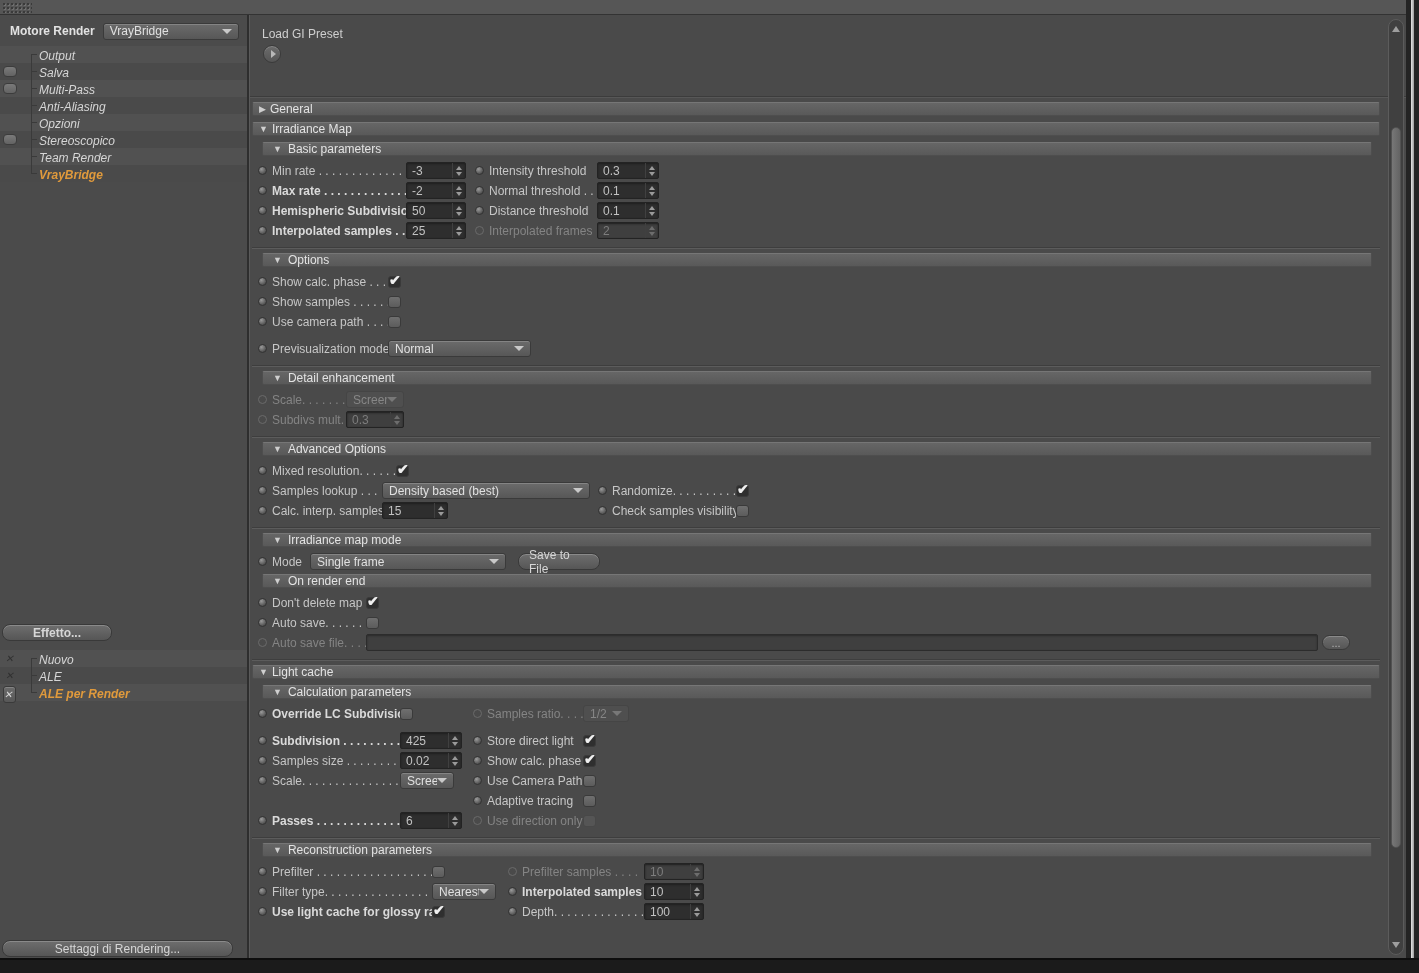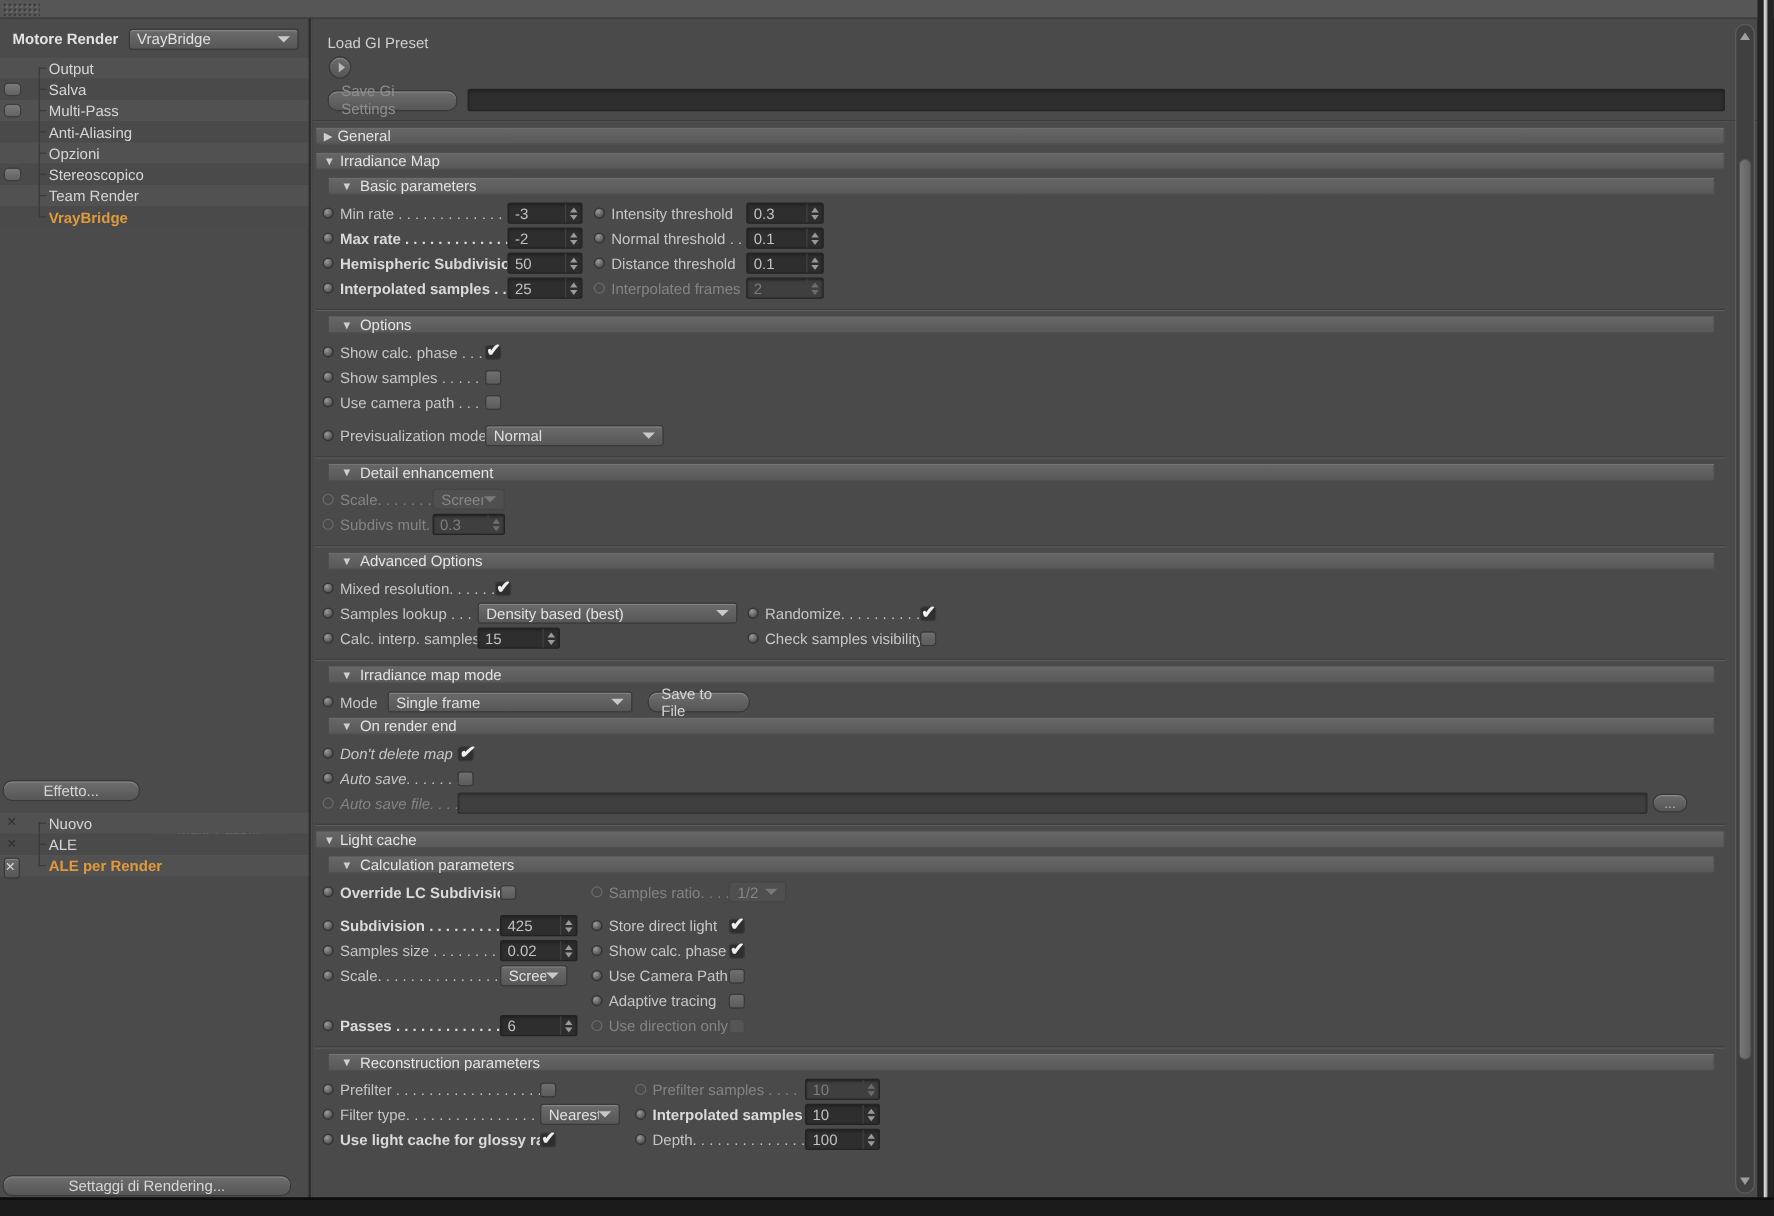--- a/index.html
+++ b/index.html
@@ -14,21 +14,21 @@
         background-size:4px 4px,4px 4px;background-position:0 0,1px 1px;}
   .grip.left{left:2px;}
   .grip.right{left:1408px;width:10px;}
 
   
   .left-panel{position:absolute;left:0;top:15px;width:247px;height:943px;background:var(--panel-bg,#4B4B4B);}
   .seam{position:absolute;left:247px;top:15px;width:3px;height:943px;background:#2e2e2e;border-right:1px solid #5a5a5a;}
   .mr-row{position:absolute;left:0;top:6px;width:247px;height:20px;display:flex;align-items:center;}
   .mr-label{margin-left:10px;font-weight:bold;color:#e2e2e2;}
   .tree{position:absolute;left:0;top:31px;width:247px;}
-  .tree-row{position:relative;height:17px;display:flex;align-items:center;}
+  .tree-row{position:relative;height:17px;display:flex;align-items:flex-end;font-style:italic;}
   .tree-row:nth-child(odd){background:#515151;}
   .tree-row:nth-child(even){background:#4a4a4a;}
   .tree-row .vline{position:absolute;left:31px;top:0;width:1px;height:100%;background:#3a3a3a;}
   .tree-row.first .vline{top:8px;height:9px;}
   .tree-row.last .vline{height:9px;}
   .tree-row .tick{position:absolute;left:31px;top:8px;width:6px;height:1px;background:#3a3a3a;}
   .tree-row .t-label{margin-left:39px;color:#d6d6d6;}
   .tree-row .t-label.selected{color:var(--accent-orange,#E09A3C);font-weight:bold;}
   .toggle-pill{position:absolute;left:3px;top:3px;width:14px;height:11px;border-radius:4px;
                background:linear-gradient(#7a7a7a,#636363);border:1px solid #3c3c3c;}
@@ -36,21 +36,21 @@
   .fx-tree{position:absolute;left:0;top:635px;width:247px;}
   .fx-icon{position:absolute;left:3px;top:2px;width:13px;height:13px;font-size:10px;line-height:13px;text-align:center;color:#303030;}
   .fx-icon.sel{color:#d8d8d8;}
   .settings-btn-wrap{position:absolute;left:0;top:925px;width:238px;}
 
   
   .pbtn{display:inline-flex;align-items:center;justify-content:center;height:17px;border-radius:8px;
         background:linear-gradient(#6e6e6e,#565656);border:1px solid #393939;box-shadow:inset 0 1px 0 #8a8a8a;
         color:#d6d6d6;padding:0 10px;cursor:default;}
   .pbtn.disabled{color:#8f8f8f;}
-  .pbtn.wfix110{width:110px;position:absolute;left:2px;top:0;}
+  .pbtn.wfix110{width:110px;position:absolute;left:2px;top:0;font-weight:bold;}
   .pbtn.wfix114{width:114px;position:absolute;left:118px;top:0;margin-top:30px;}
   .pbtn.wfull{width:231px;margin-left:2px;}
   .pbtn.small{height:15px;padding:0 9px;font-size:11px;color:#b5b5b5;}
 
   
   .main-panel{position:absolute;left:250px;top:15px;width:1156px;height:943px;background:#4a4a4a;overflow:hidden;}
   .gi-label{position:absolute;left:12px;top:12px;color:#cfcfcf;}
   .round-btn{position:absolute;left:13px;top:30px;width:18px;height:18px;border-radius:50%;
              background:linear-gradient(#6c6c6c,#555);border:1px solid #3a3a3a;box-shadow:inset 0 1px 0 #888;
              display:flex;align-items:center;justify-content:center;}
@@ -109,21 +109,21 @@
 
   
   .sec-basic .c0{width:217px;} .sec-basic .c0 .lab{width:134px;} .sec-basic .spin{width:60px;}
   .sec-basic .c1 .lab{width:108px;} .sec-basic .c1 .spin{width:62px;}
   .sec-options .lab{width:116px;} .sec-options .sel{width:143px;}
   .sec-detail .c0{width:157px;} .sec-detail .c0 .lab{width:74px;} .sec-detail .spin{width:58px;} .sec-detail .sel{width:58px;}
   .sec-detail .c1 .lab{width:82px;}
   .sec-advanced .c0{width:340px;} .sec-advanced .c0 .lab{width:110px;} .sec-advanced .sel{width:208px;} .sec-advanced .spin{width:66px;}
   .sec-advanced .c1 .lab{width:124px;}
   .sec-irrmode .c0{width:260px;} .sec-irrmode .c0 .lab{width:38px;} .sec-irrmode .sel{width:196px;} .sec-irrmode .pbtn{width:82px;}
-  .sec-renderend .c0{width:auto;font-style:italic;} .sec-renderend .lab{width:94px;} .sec-renderend .tfield{width:952px;}
+  .sec-renderend .c0{width:auto;} .sec-renderend .lab{width:94px;} .sec-renderend .tfield{width:952px;}
   .sec-renderend .pbtn.small{margin-left:4px;width:28px;}
   .sec-calc .c0{width:215px;} .sec-calc .c0 .lab{width:128px;} .sec-calc .spin{width:62px;} .sec-calc .c0 .sel{width:54px;}
   .sec-calc .c1 .lab{width:96px;} .sec-calc .c1 .sel{width:46px;}
   .sec-calc .prow.r1only .c0{height:1px;}
   .sec-recon .c0{width:250px;} .sec-recon .c0 .lab{width:160px;} .sec-recon .c0 .sel{width:64px;} .sec-recon .spin{width:60px;}
   .sec-recon .c1 .lab{width:122px;}
 
   
   .scrollbar{position:absolute;left:1138px;top:4px;width:16px;height:936px;background:#404040;border:1px solid #5c5c5c;border-radius:8px;}
   .sb-arrow{position:absolute;left:0;width:14px;height:14px;display:flex;align-items:center;justify-content:center;}
@@ -228,24 +228,20 @@
       <div class="pbtn wfull">Settaggi di Rendering...</div>
     </div>
   </div>
   <div class="seam"></div>
 
   <div class="main-panel">
     <div class="gi-label">Load GI Preset</div>
     <div class="round-btn">
         <span class="tri"></span>
       </div>
-    <div class="save-row">
-      <div class="pbtn disabled" style="width:104px;">Save Gi Settings</div>
-      <div class="save-field"></div>
-    </div>
     <div class="top-hr"></div>
     <div id="sections">
         <div class="main-header">
           <span class="arrow">▶</span>
           <span>General</span>
         </div>
         <div class="main-header">
           <span class="arrow">▼</span>
           <span>Irradiance Map</span>
         </div>

